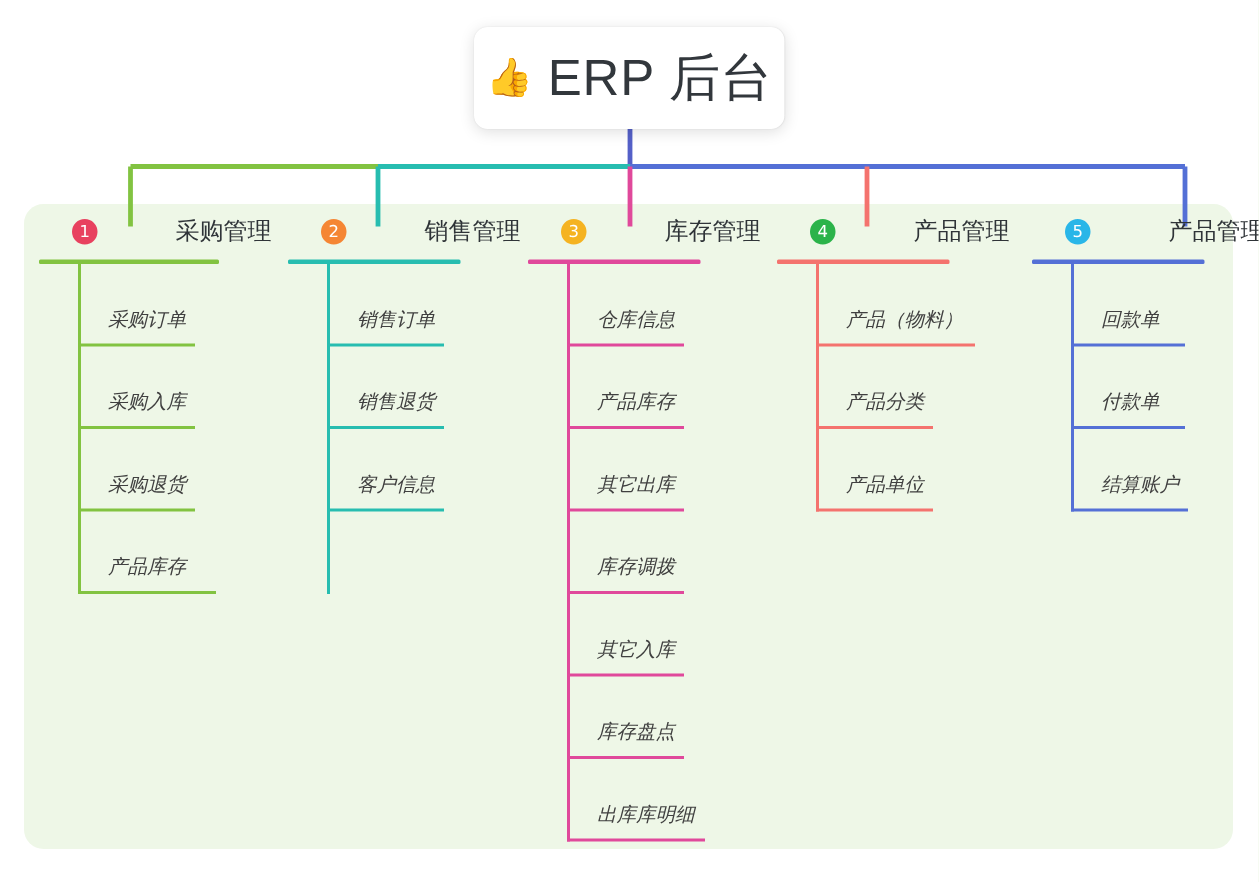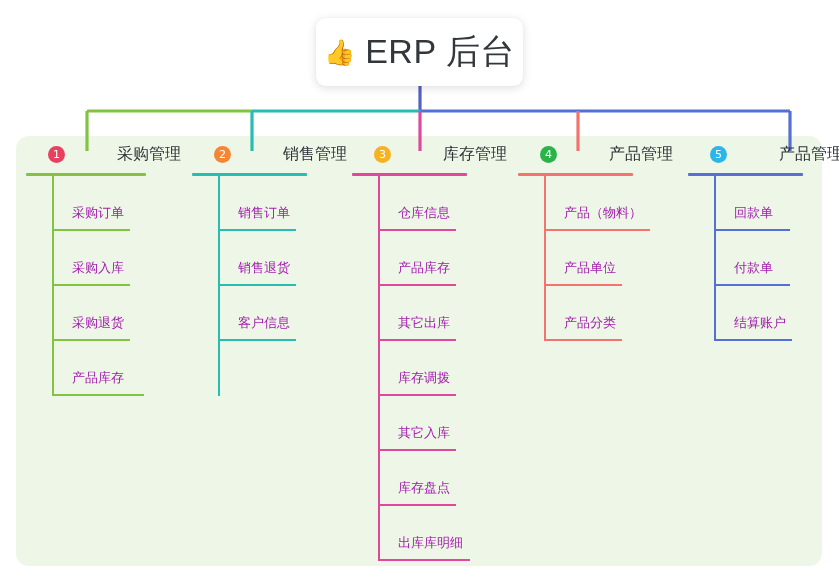--- a/index.html
+++ b/index.html
@@ -116,22 +116,23 @@
   .item {
     position: relative;
     height: 55px;
     box-sizing: border-box;
   }
   .item-label {
     position: absolute;
     left: 46px;
     bottom: 9px;
     font-size: 13px;
-    color: #a21caf;
+    color: #404040;
     white-space: nowrap;
+    font-style: italic;
   }
   .item-rule {
     position: absolute;
     left: 26px;
     bottom: 0;
     height: 1.6px;
   }
 
   
   #col-0 { left: 26px; }
@@ -257,27 +258,27 @@
           <span class="col-title">产品管理</span>
         </div>
         <div class="head-rule" style="background: rgb(244, 115, 110); width: 115px; margin-left: 0px;"></div>
         <div class="items">
           <div class="spine" style="background: rgb(244, 115, 110); height: 165px;"></div>
           <div class="item">
             <span class="item-label">产品（物料）</span>
             <div class="item-rule" style="background: rgb(244, 115, 110); width: 106px;"></div>
           </div>
           <div class="item">
+            <span class="item-label">产品分类</span>
+            <div class="item-rule" style="background: rgb(244, 115, 110); width: 78px;"></div>
+          </div>
+          <div class="item">
             <span class="item-label">产品单位</span>
             <div class="item-rule" style="background: rgb(244, 115, 110); width: 78px;"></div>
           </div>
-          <div class="item">
-            <span class="item-label">产品分类</span>
-            <div class="item-rule" style="background: rgb(244, 115, 110); width: 78px;"></div>
-          </div>
         </div>
       </div>
       <div class="column" id="col-4" style="left: 688px;">
         <div class="col-head">
           <span class="badge" style="background: rgb(41, 182, 232);">5</span>
           <span class="col-title">产品管理</span>
         </div>
         <div class="head-rule" style="background: rgb(84, 112, 214); width: 115px; margin-left: 0px;"></div>
         <div class="items">
           <div class="spine" style="background: rgb(84, 112, 214); height: 165px;"></div>

